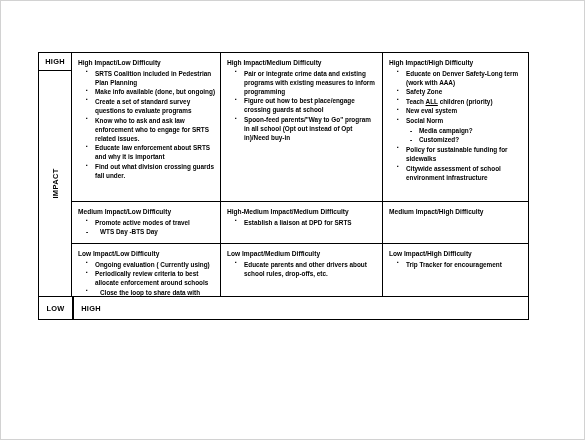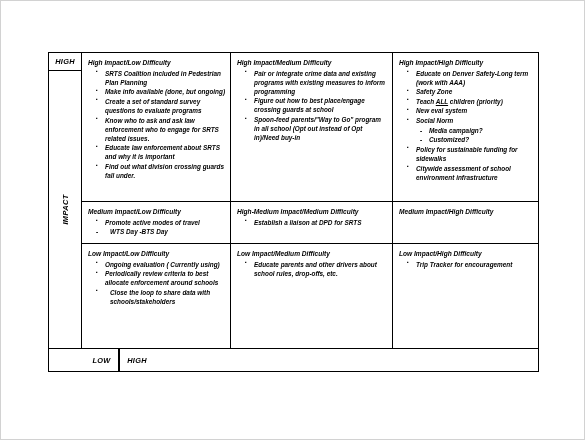--- a/index.html
+++ b/index.html
@@ -18,29 +18,28 @@
     position: absolute;
     left: 0; top: 0;
     width: 585px;
     height: 440px;
     background: #ffffff;
     border: 1px solid #d2d2d2;
     box-sizing: border-box;
   }
   #matrix {
     position: absolute;
-    left: 47px;
+    left: 37px;
     top: 51px;
     width: 491px;
-    height: 320px;
+    height: 268px;
     box-sizing: border-box;
     border: 1.4px solid #000;
     display: flex;
     flex-direction: column;
-    font-style: italic;
   }
   .grid-body {
     flex: 1 1 auto;
     display: flex;
     flex-direction: row;
     min-height: 0;
   }
   
   .axis-col {
     width: 33px;
@@ -163,21 +162,20 @@
   .axis-low {
     width: 33px;
     flex: 0 0 33px;
     border-right: 1.4px solid #000;
     display: flex;
     align-items: center;
     justify-content: center;
     font-size: 7.4px;
     font-weight: bold;
     letter-spacing: 0.3px;
-    margin-left: 36px;
   }
   .axis-mid {
     flex: 1 1 auto;
     display: flex;
     align-items: center;
     justify-content: center;
     font-size: 7.4px;
     font-weight: bold;
     letter-spacing: 0.4px;
   }

